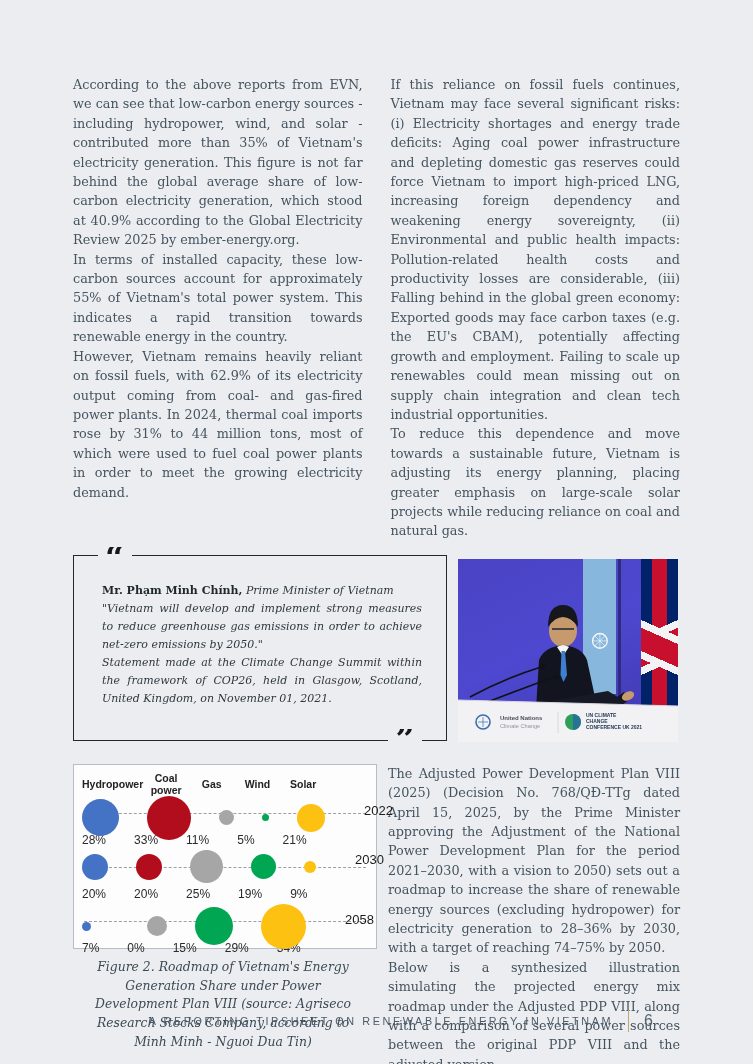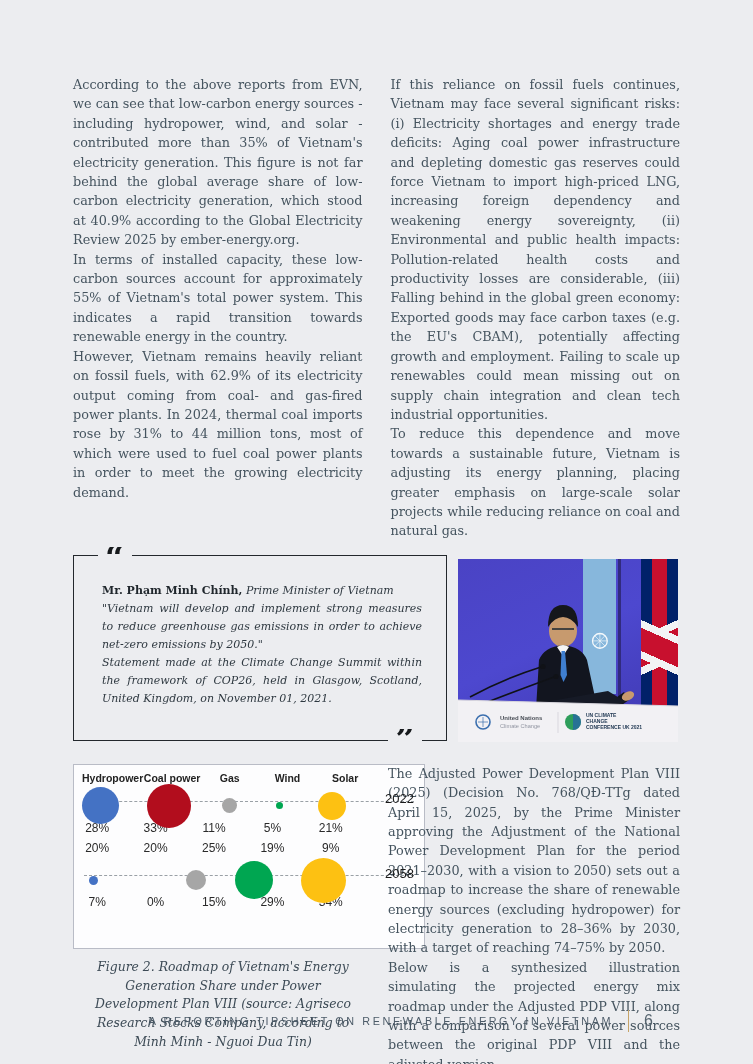--- a/index.html
+++ b/index.html
@@ -59,21 +59,21 @@
       linear-gradient(24deg, transparent 40%, #f3f3f5 40% 44%, #c8102e 44% 56%, #f3f3f5 56% 60%, transparent 60%),
       linear-gradient(-24deg, transparent 40%, #f3f3f5 40% 44%, #c8102e 44% 56%, #f3f3f5 56% 60%, transparent 60%),
       linear-gradient(90deg, #012169 0 30%, #c8102e 30% 70%, #012169 70% 100%);
   }
   .photo svg.scene { position:absolute; left:0; top:0; }
 
   
   .figure-row { margin-top:22px; display:flex; gap:15px; align-items:flex-start; }
   .figure-col { width:300px; flex:0 0 300px; }
   .chart {
-    width:352px; height:185px;
+    width:304px; height:185px;
     background:#fdfdfe;
     border:1px solid #b9bcc6;
     padding:7px 8px 2px 8px;
     font-family:"Liberation Sans", sans-serif;
   }
   .chart-head, .bubble-row, .label-row {
     display:grid; grid-template-columns:repeat(5,1fr) 42px; align-items:center;
   }
   .chart-cat { font-size:10.5px; font-weight:bold; color:#222; text-align:center; }
   .bubble-row { position:relative; height:34px;gap:28px; }
@@ -217,20 +217,38 @@
               <div class="year-cell">2022</div>
             </div>
             <div class="label-row">
               <div class="value-cell">28%</div>
               <div class="value-cell">33%</div>
               <div class="value-cell">11%</div>
               <div class="value-cell">5%</div>
               <div class="value-cell">21%</div>
               <div class="value-cell"></div>
             </div>
+            <div class="bubble-row">
+              <div class="bubble-cell">
+                <div class="bubble" style="height: 26px; width: 26px; background: rgb(68, 114, 196);"></div>
+              </div>
+              <div class="bubble-cell">
+                <div class="bubble" style="height: 26px; width: 26px; background: rgb(178, 13, 29);"></div>
+              </div>
+              <div class="bubble-cell">
+                <div class="bubble" style="height: 33px; width: 33px; background: rgb(166, 166, 166);"></div>
+              </div>
+              <div class="bubble-cell">
+                <div class="bubble" style="height: 25px; width: 25px; background: rgb(0, 166, 81);"></div>
+              </div>
+              <div class="bubble-cell">
+                <div class="bubble" style="height: 12px; width: 12px; background: rgb(253, 193, 18);"></div>
+              </div>
+              <div class="year-cell">2030</div>
+            </div>
             <div class="label-row">
               <div class="value-cell">20%</div>
               <div class="value-cell">20%</div>
               <div class="value-cell">25%</div>
               <div class="value-cell">19%</div>
               <div class="value-cell">9%</div>
               <div class="value-cell"></div>
             </div>
             <div class="bubble-row">
               <div class="bubble-cell">

